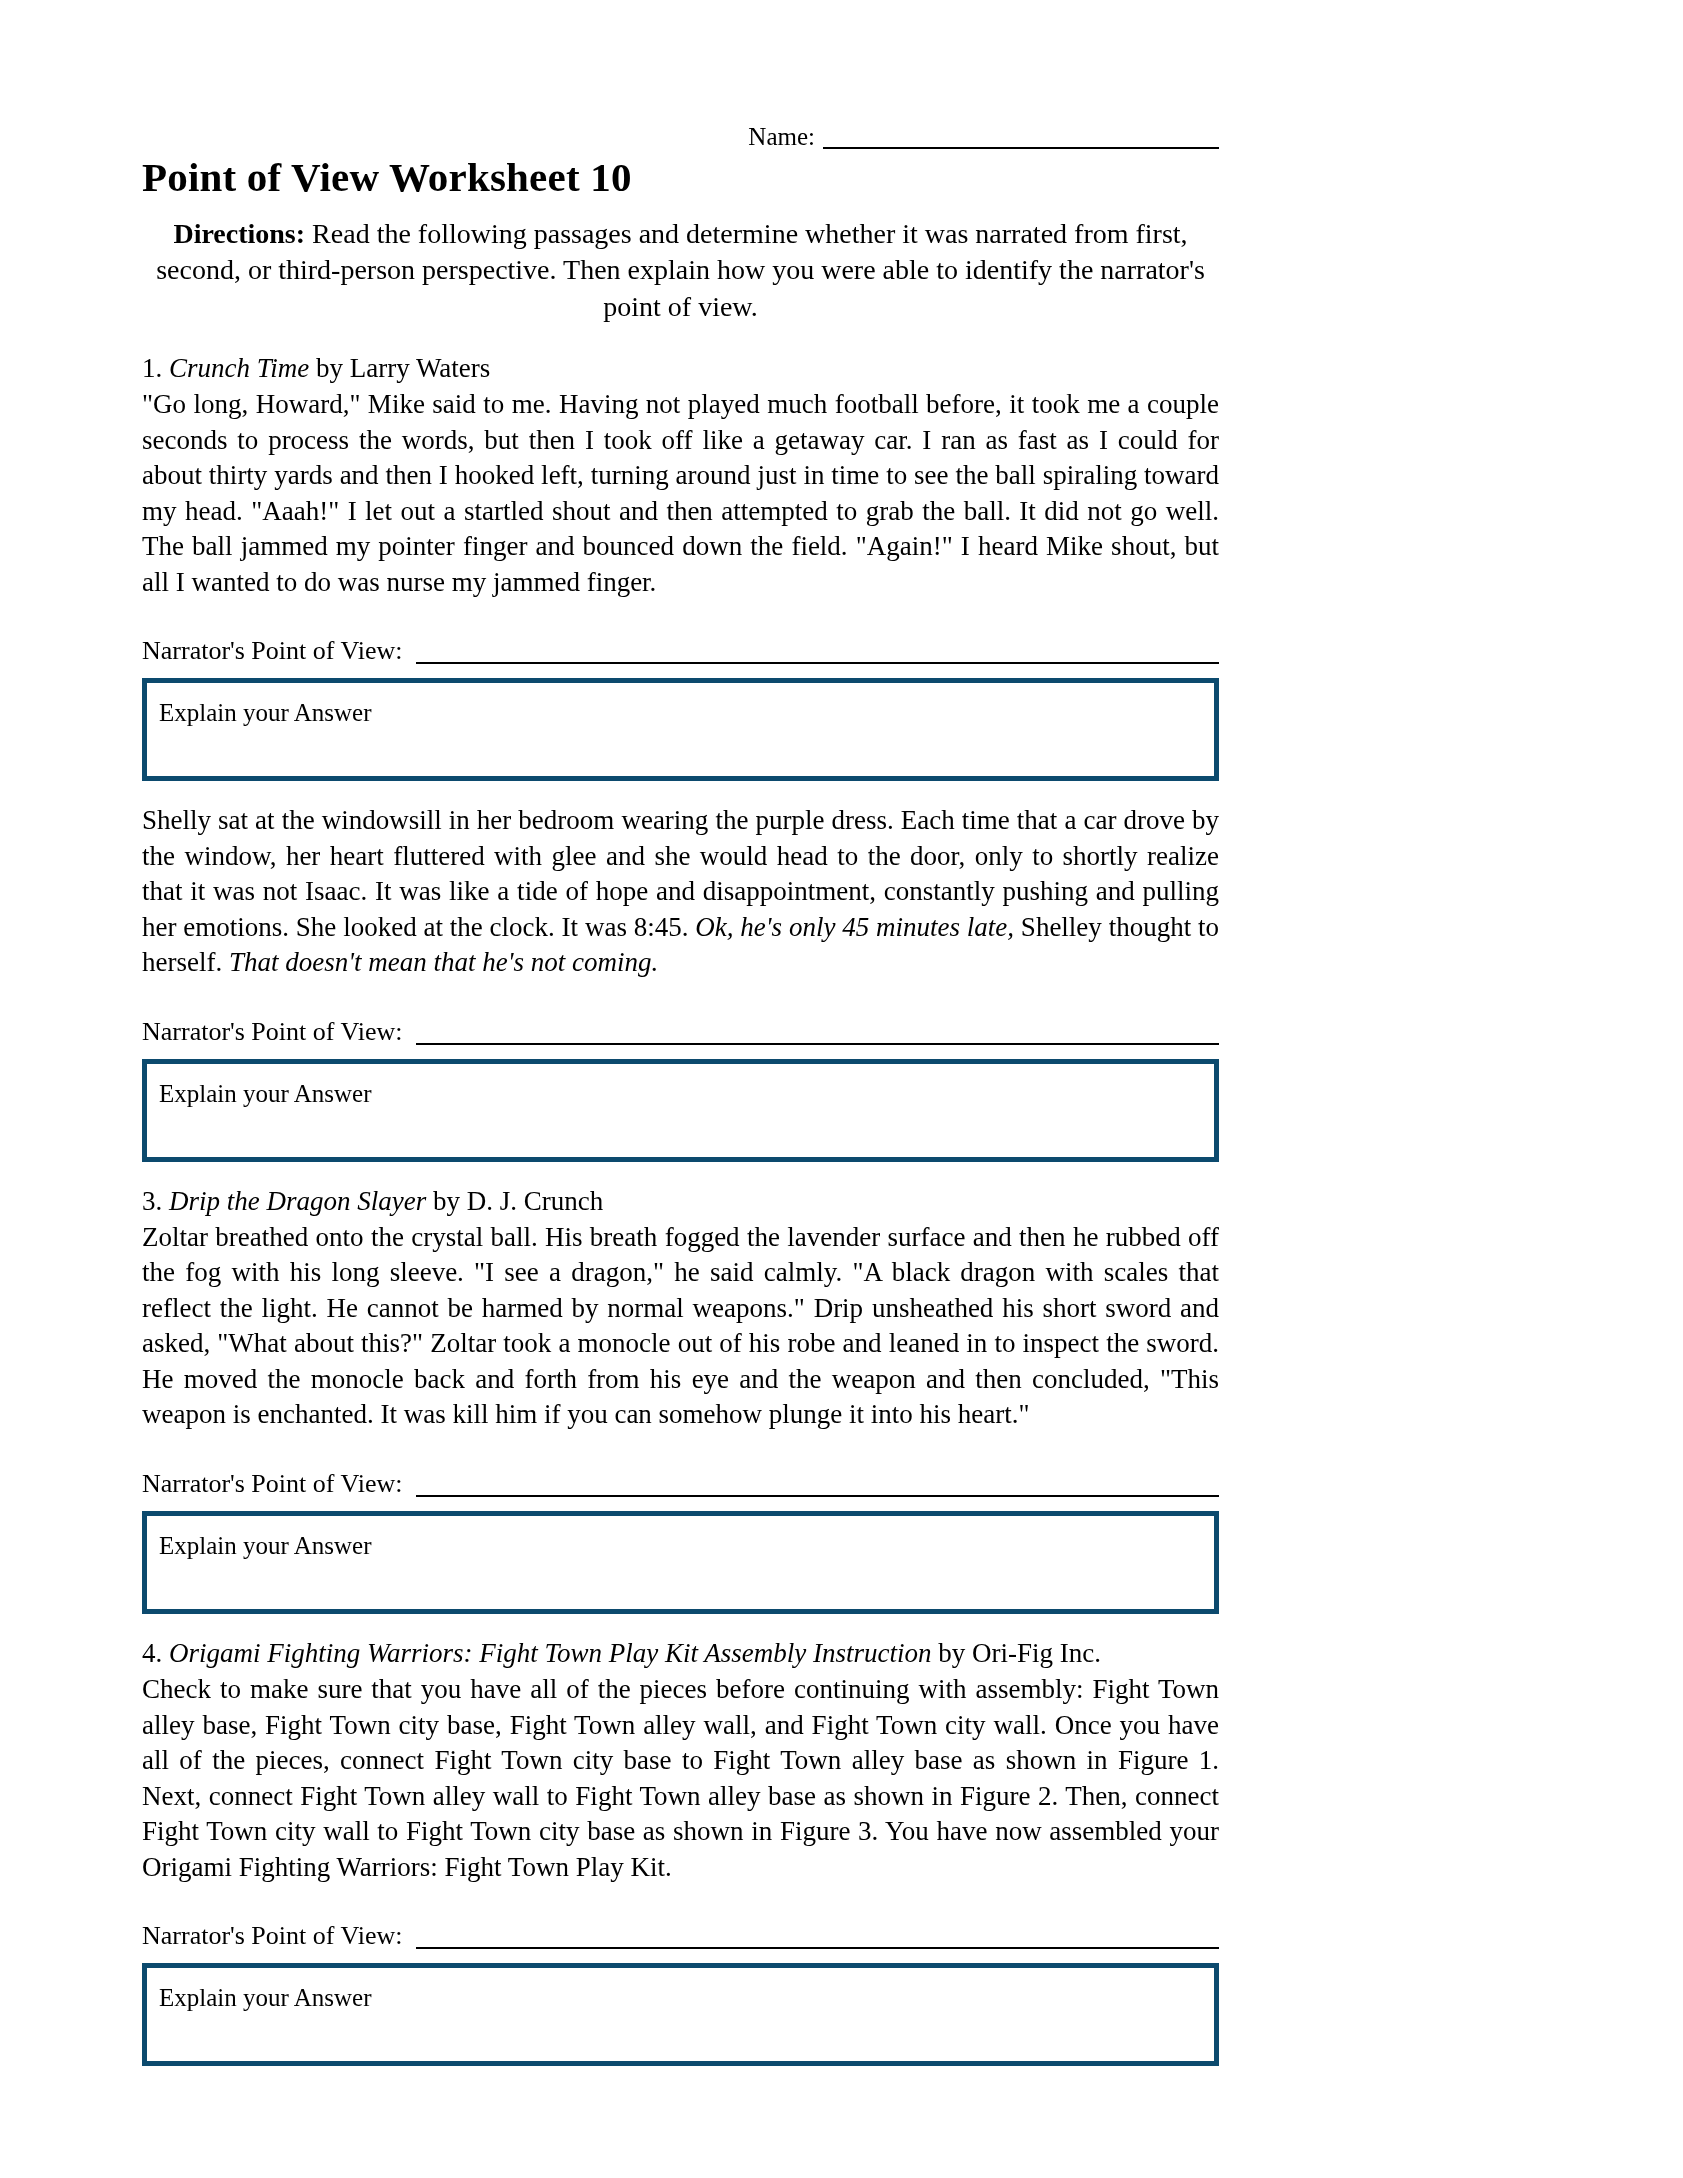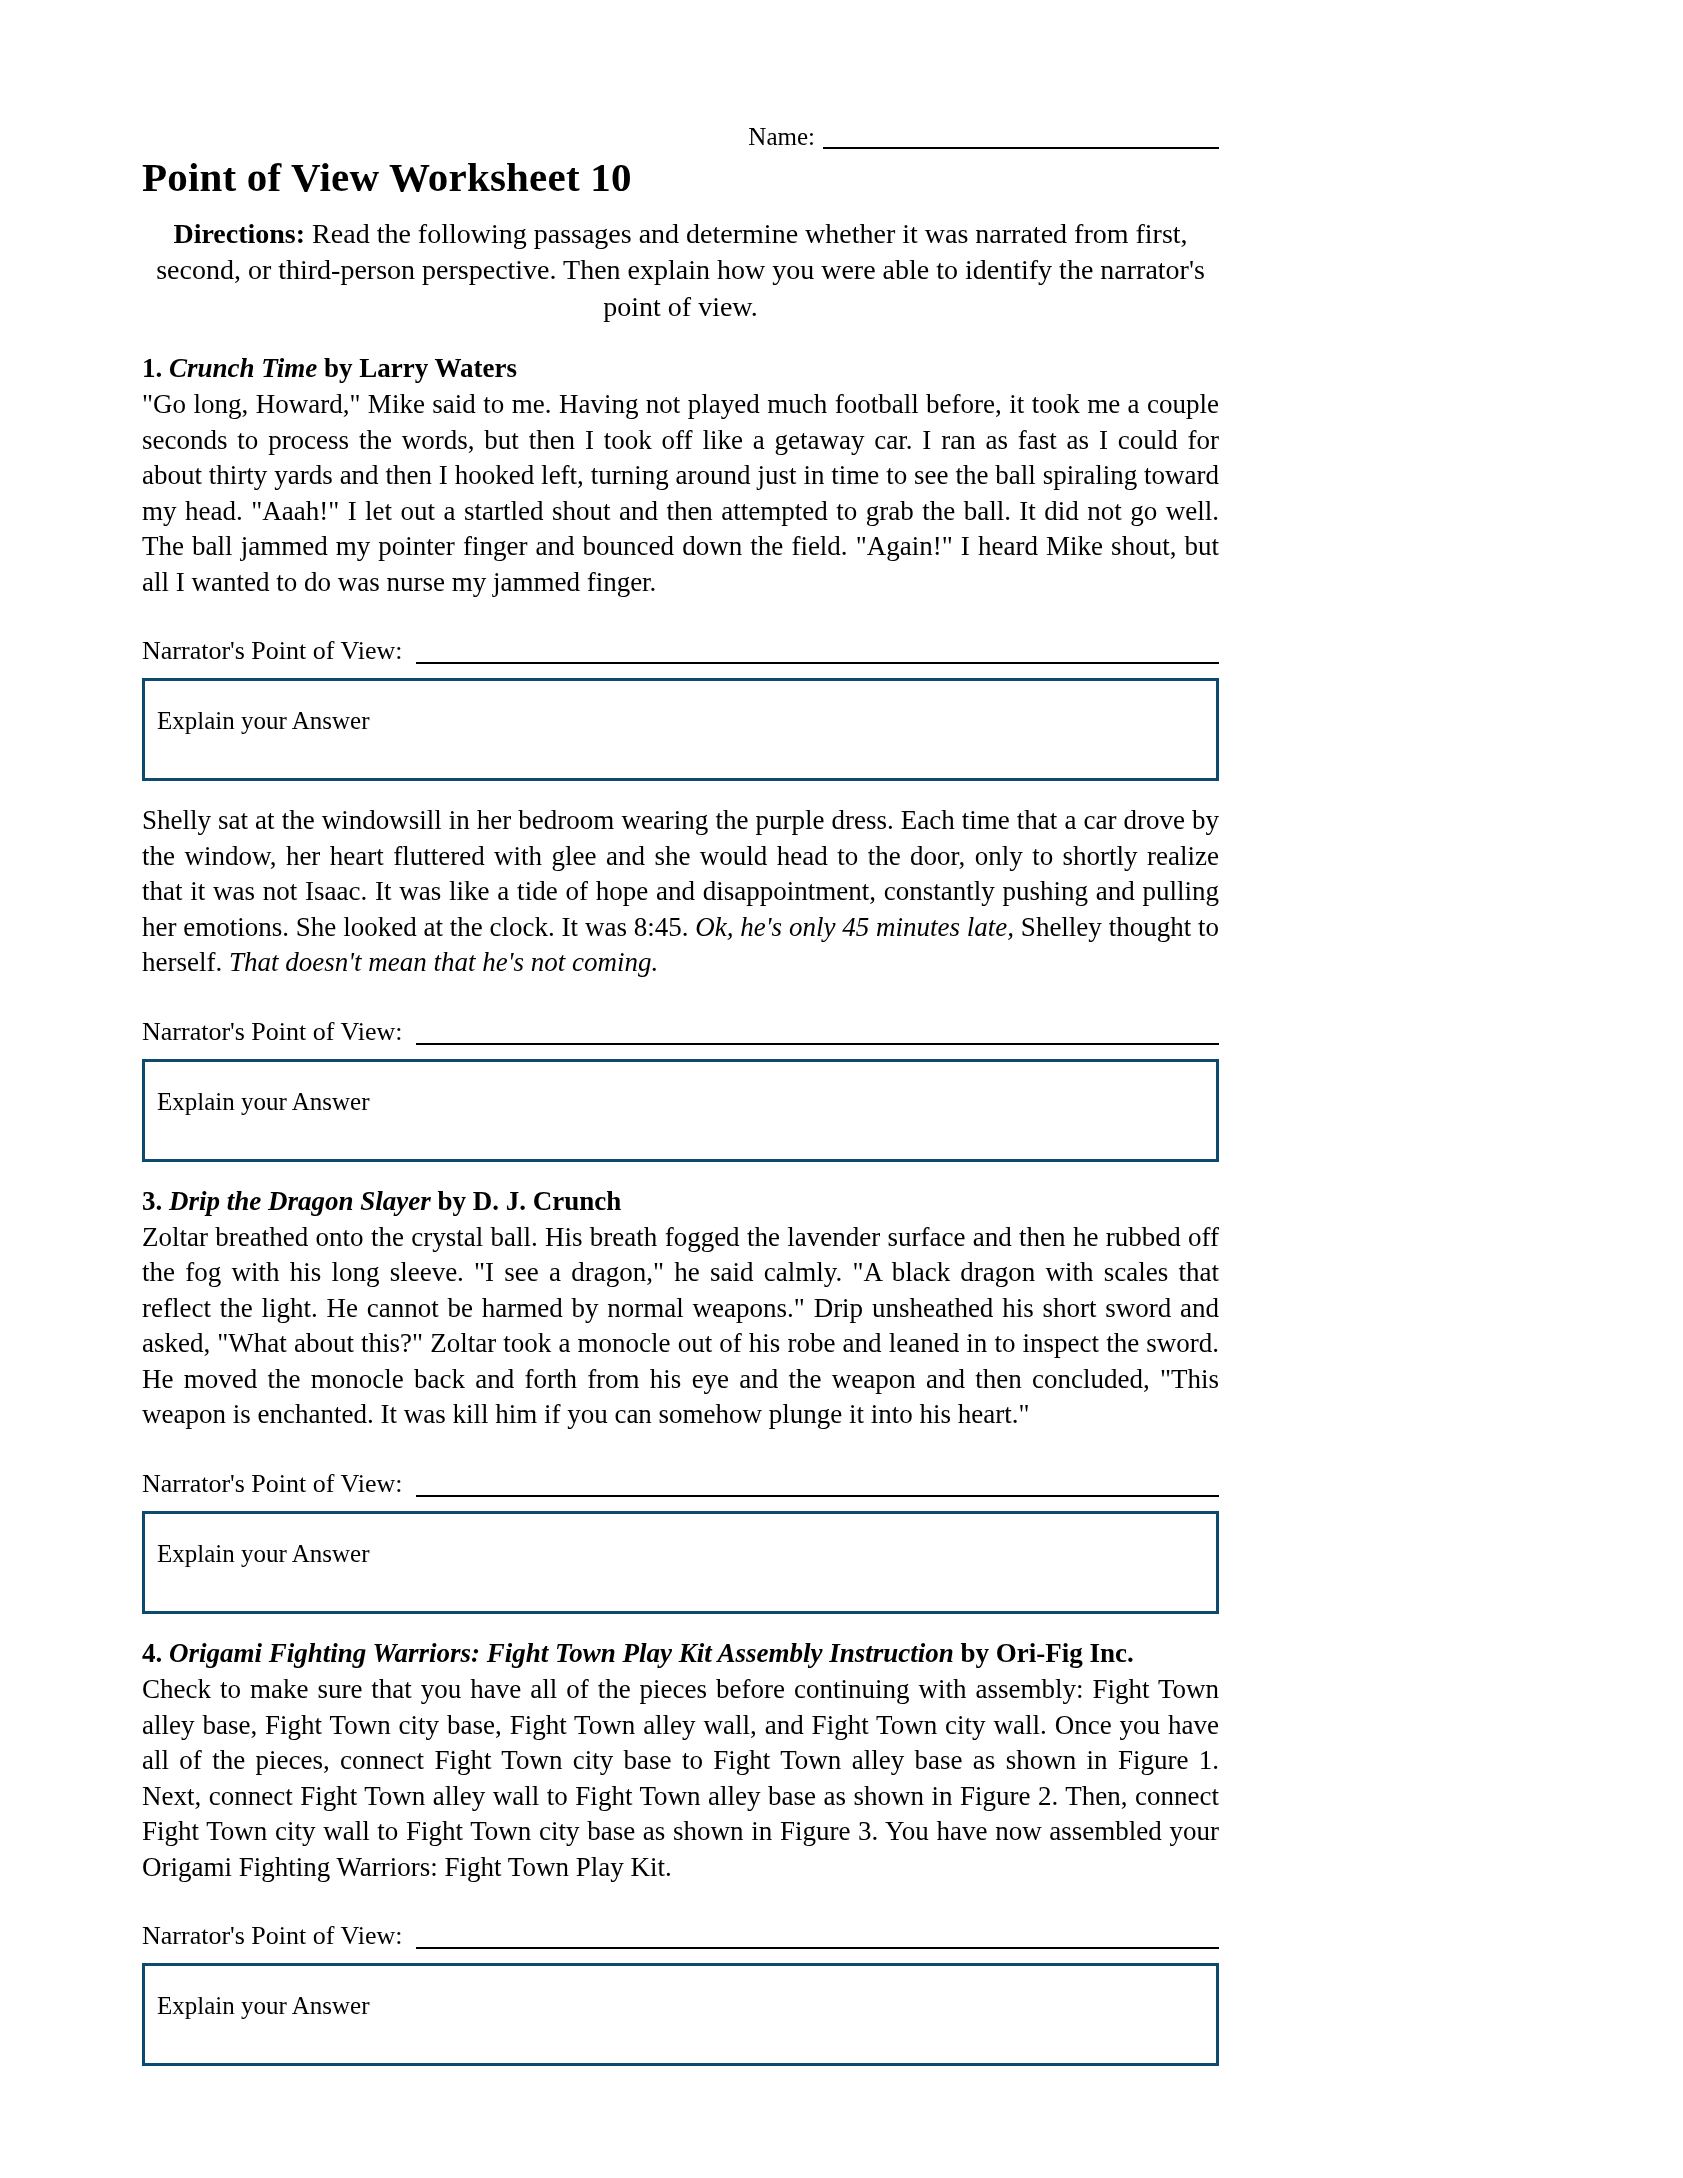--- a/index.html
+++ b/index.html
@@ -59,21 +59,20 @@
     font-weight: bold;
   }
   
   .passage-block {
     margin-bottom: 4px;
   }
   .passage-heading {
     font-size: 27px;
     line-height: 1.30;
     margin: 0 0 1px 0;
-    font-weight: bold;
   }
   .passage-heading .ttl {
     font-style: italic;
   }
   .passage-body {
     font-size: 27px;
     line-height: 1.315;
     margin: 0;
     text-align: justify;
     text-justify: inter-word;
@@ -93,24 +92,24 @@
     line-height: 1;
     white-space: nowrap;
     padding-right: 14px;
   }
   .pov-rule {
     flex: 1 1 auto;
     border-bottom: 2px solid #000;
     height: 22px;
   }
   .answer-box {
-    border: 3px solid #0c4a6e;
+    border: 5px solid #0c4a6e;
     height: 103px;
     box-sizing: border-box;
-    padding: 26px 0 0 12px;
+    padding: 16px 0 0 12px;
     margin-bottom: 22px;
   }
   .answer-box-label {
     font-size: 25px;
     line-height: 1.1;
   }
 </style>
 </head>
 <body>
 

